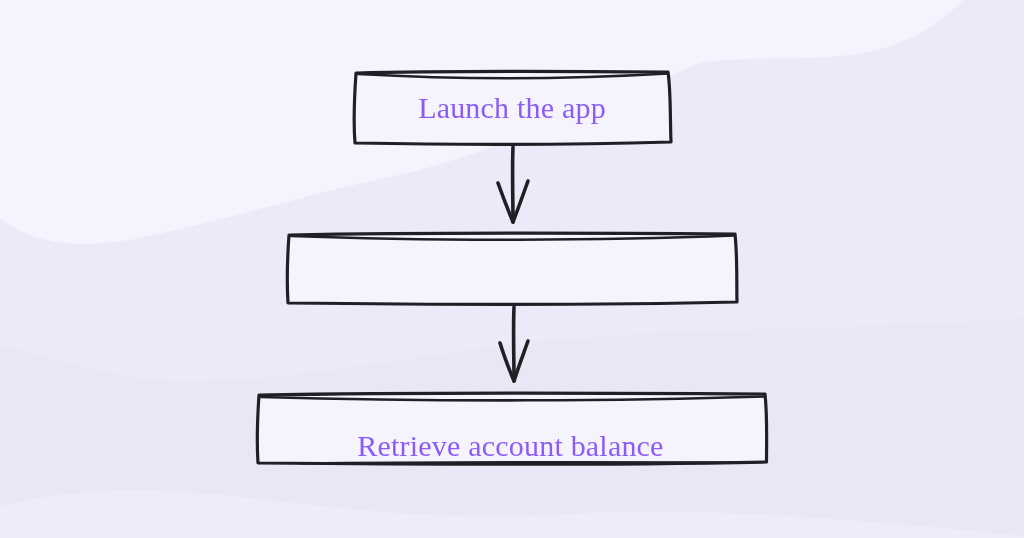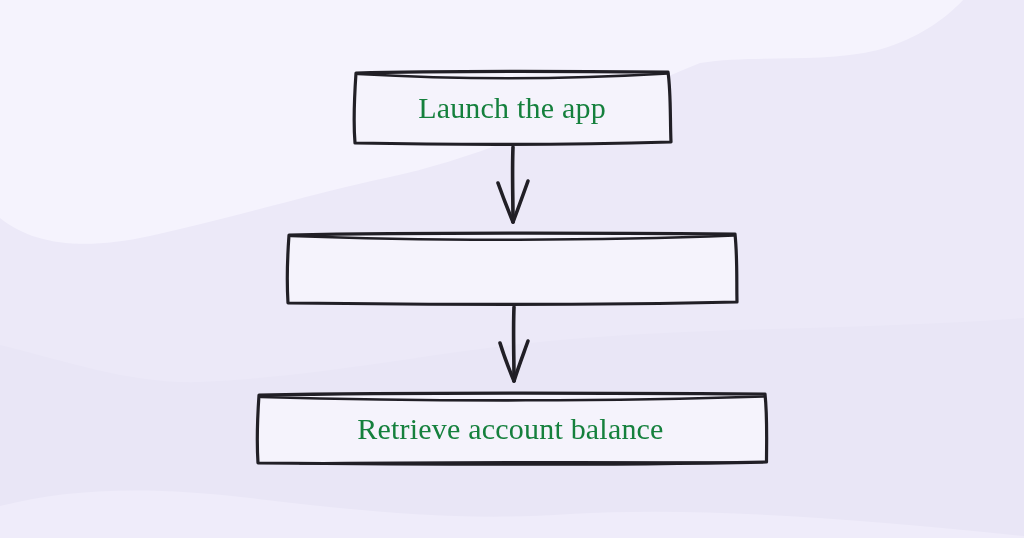--- a/index.html
+++ b/index.html
@@ -21,27 +21,27 @@
     top: 0;
     display: block;
   }
   .node-label {
     position: absolute;
     display: flex;
     align-items: center;
     justify-content: center;
     text-align: center;
     font-size: 30px;
-    color: #15803d;
+    color: #8b5cf6;
     letter-spacing: 0.2px;
     user-select: none;
   }
   .label-launch   { left: 356px; top: 74px;  width: 312px; height: 67px; }
   .label-login    { left: 289px; top: 236px; width: 445px; height: 65px; }
-  .label-retrieve { left: 259px; top: 396px; width: 503px; height: 65px; }
+  .label-retrieve { left: 259px; top: 413px; width: 503px; height: 65px; }
 </style>
 </head>
 <body>
 
 <div class="canvas">
 
   <svg class="diagram-svg" width="1024" height="538" viewBox="0 0 1024 538">
 
     <g>
       <rect x="0" y="0" width="1024" height="538" fill="#ece9f8"></rect>

